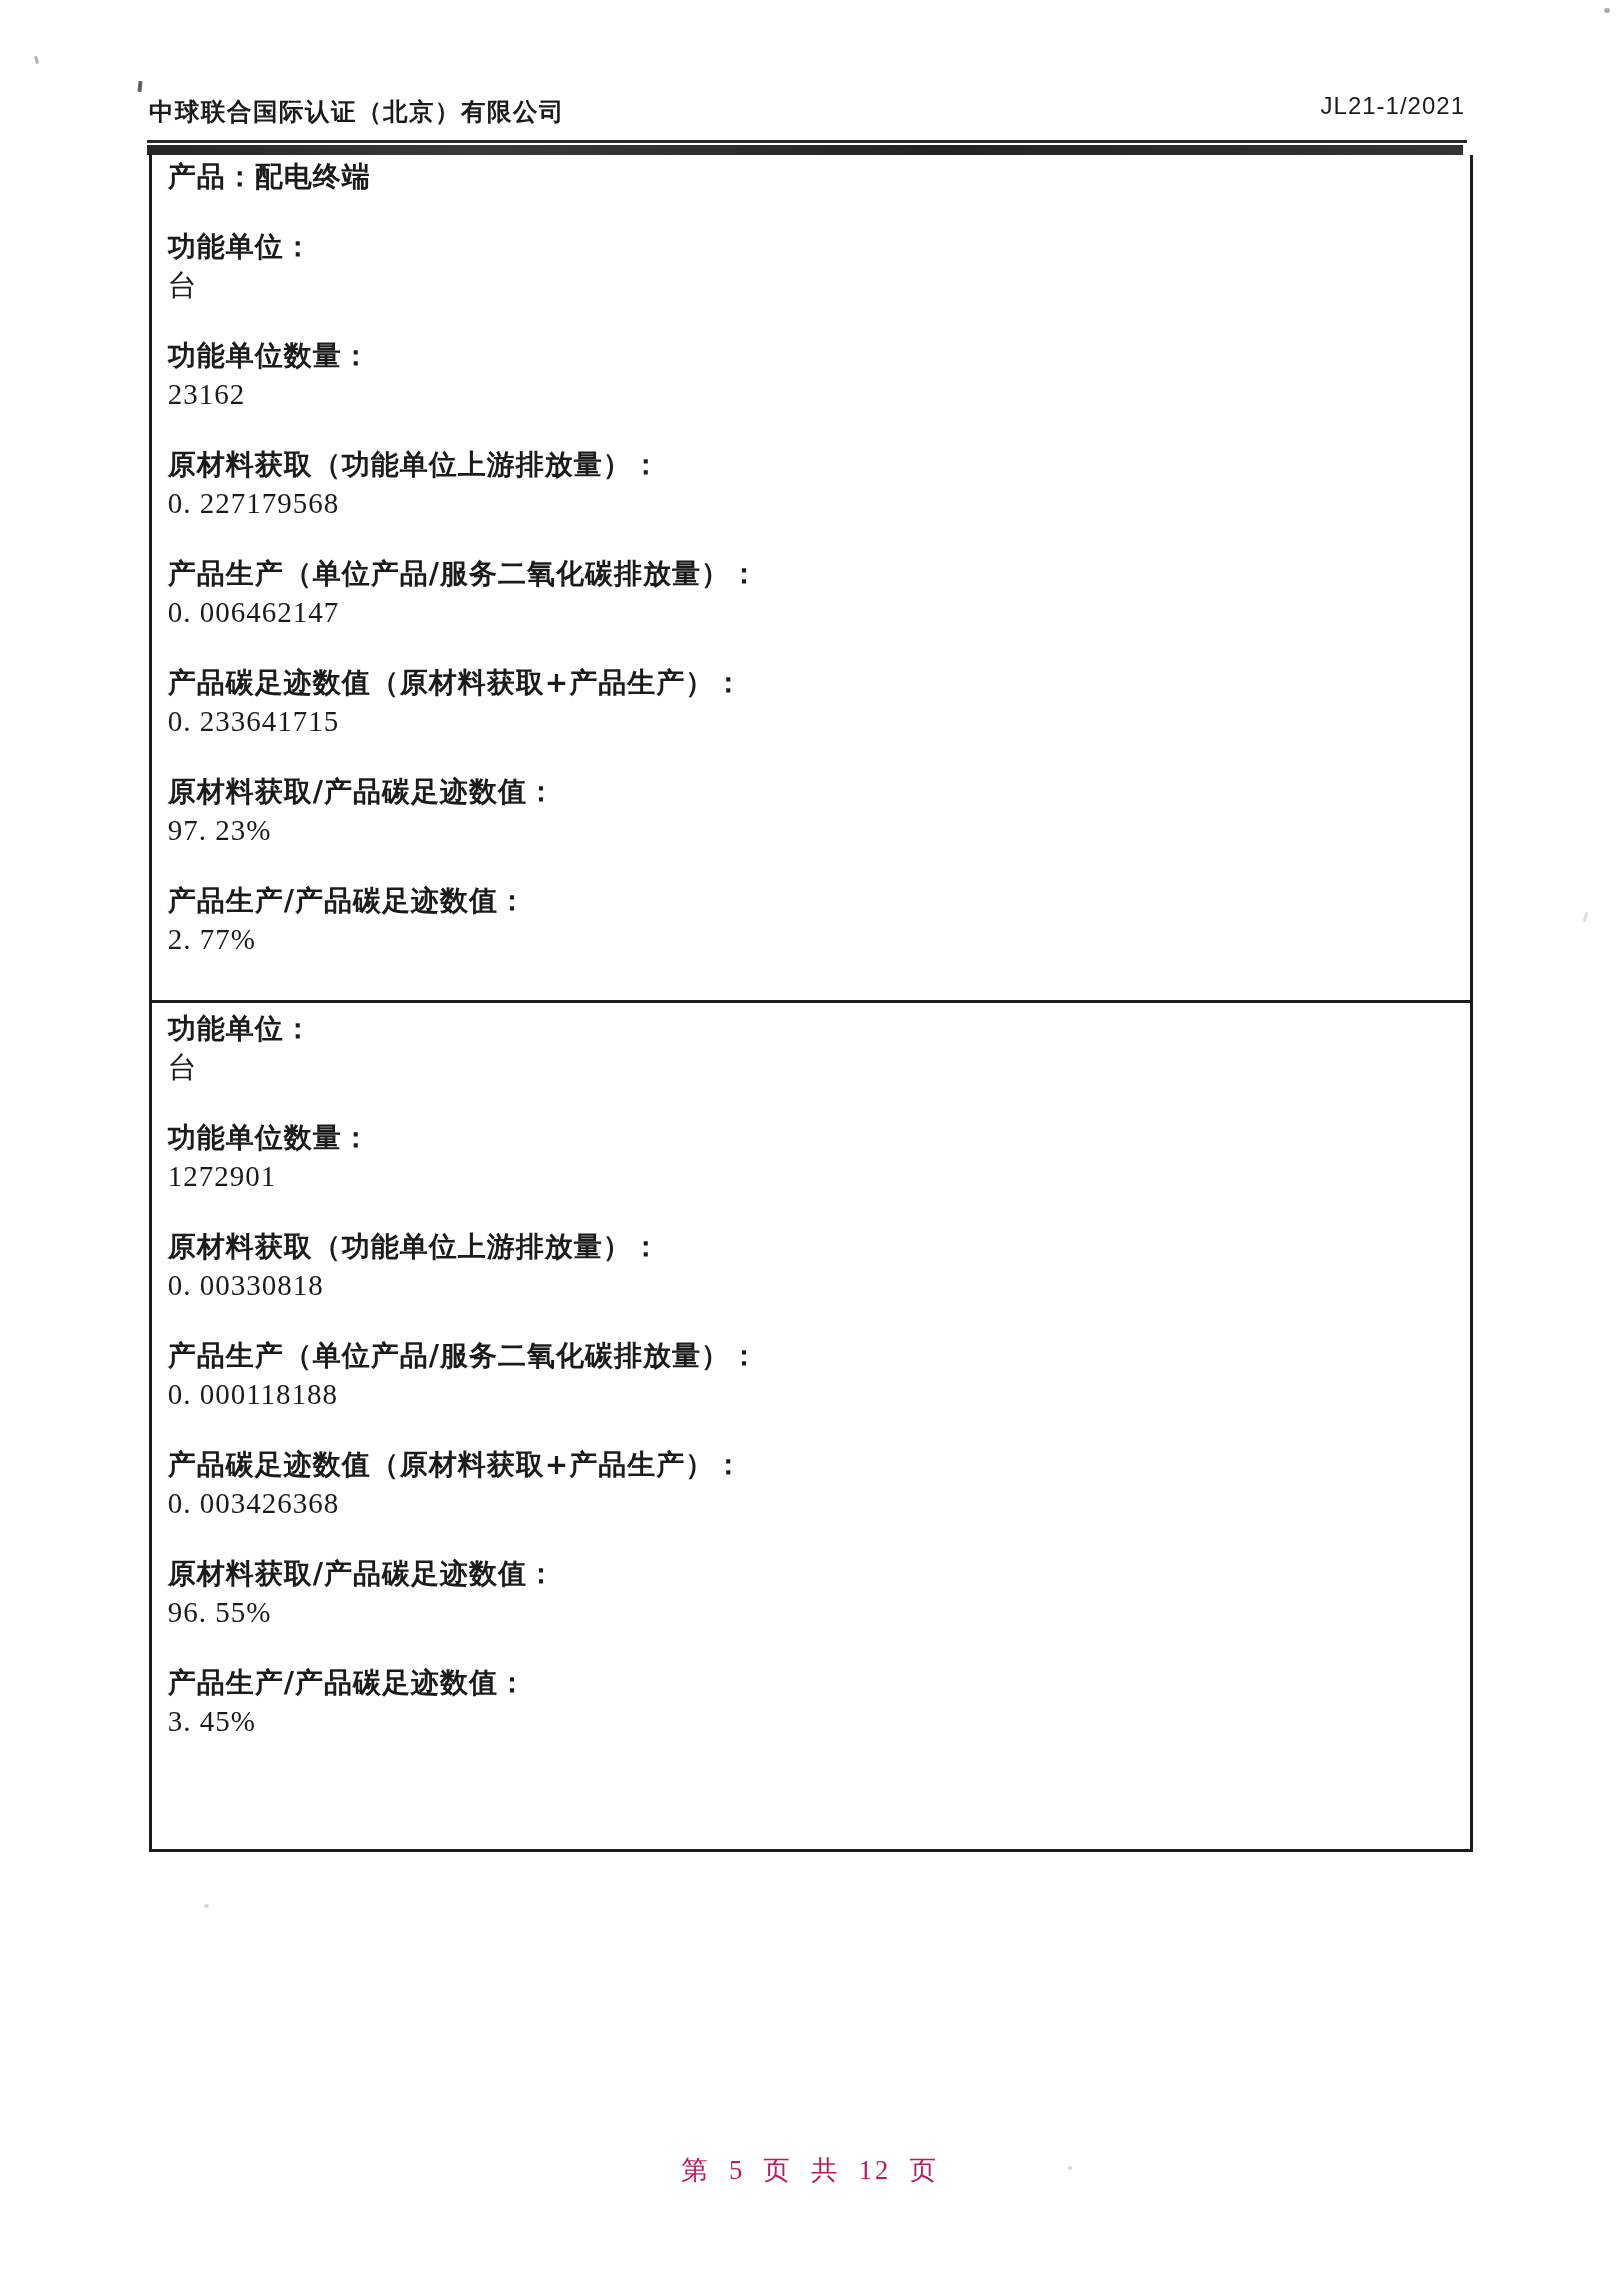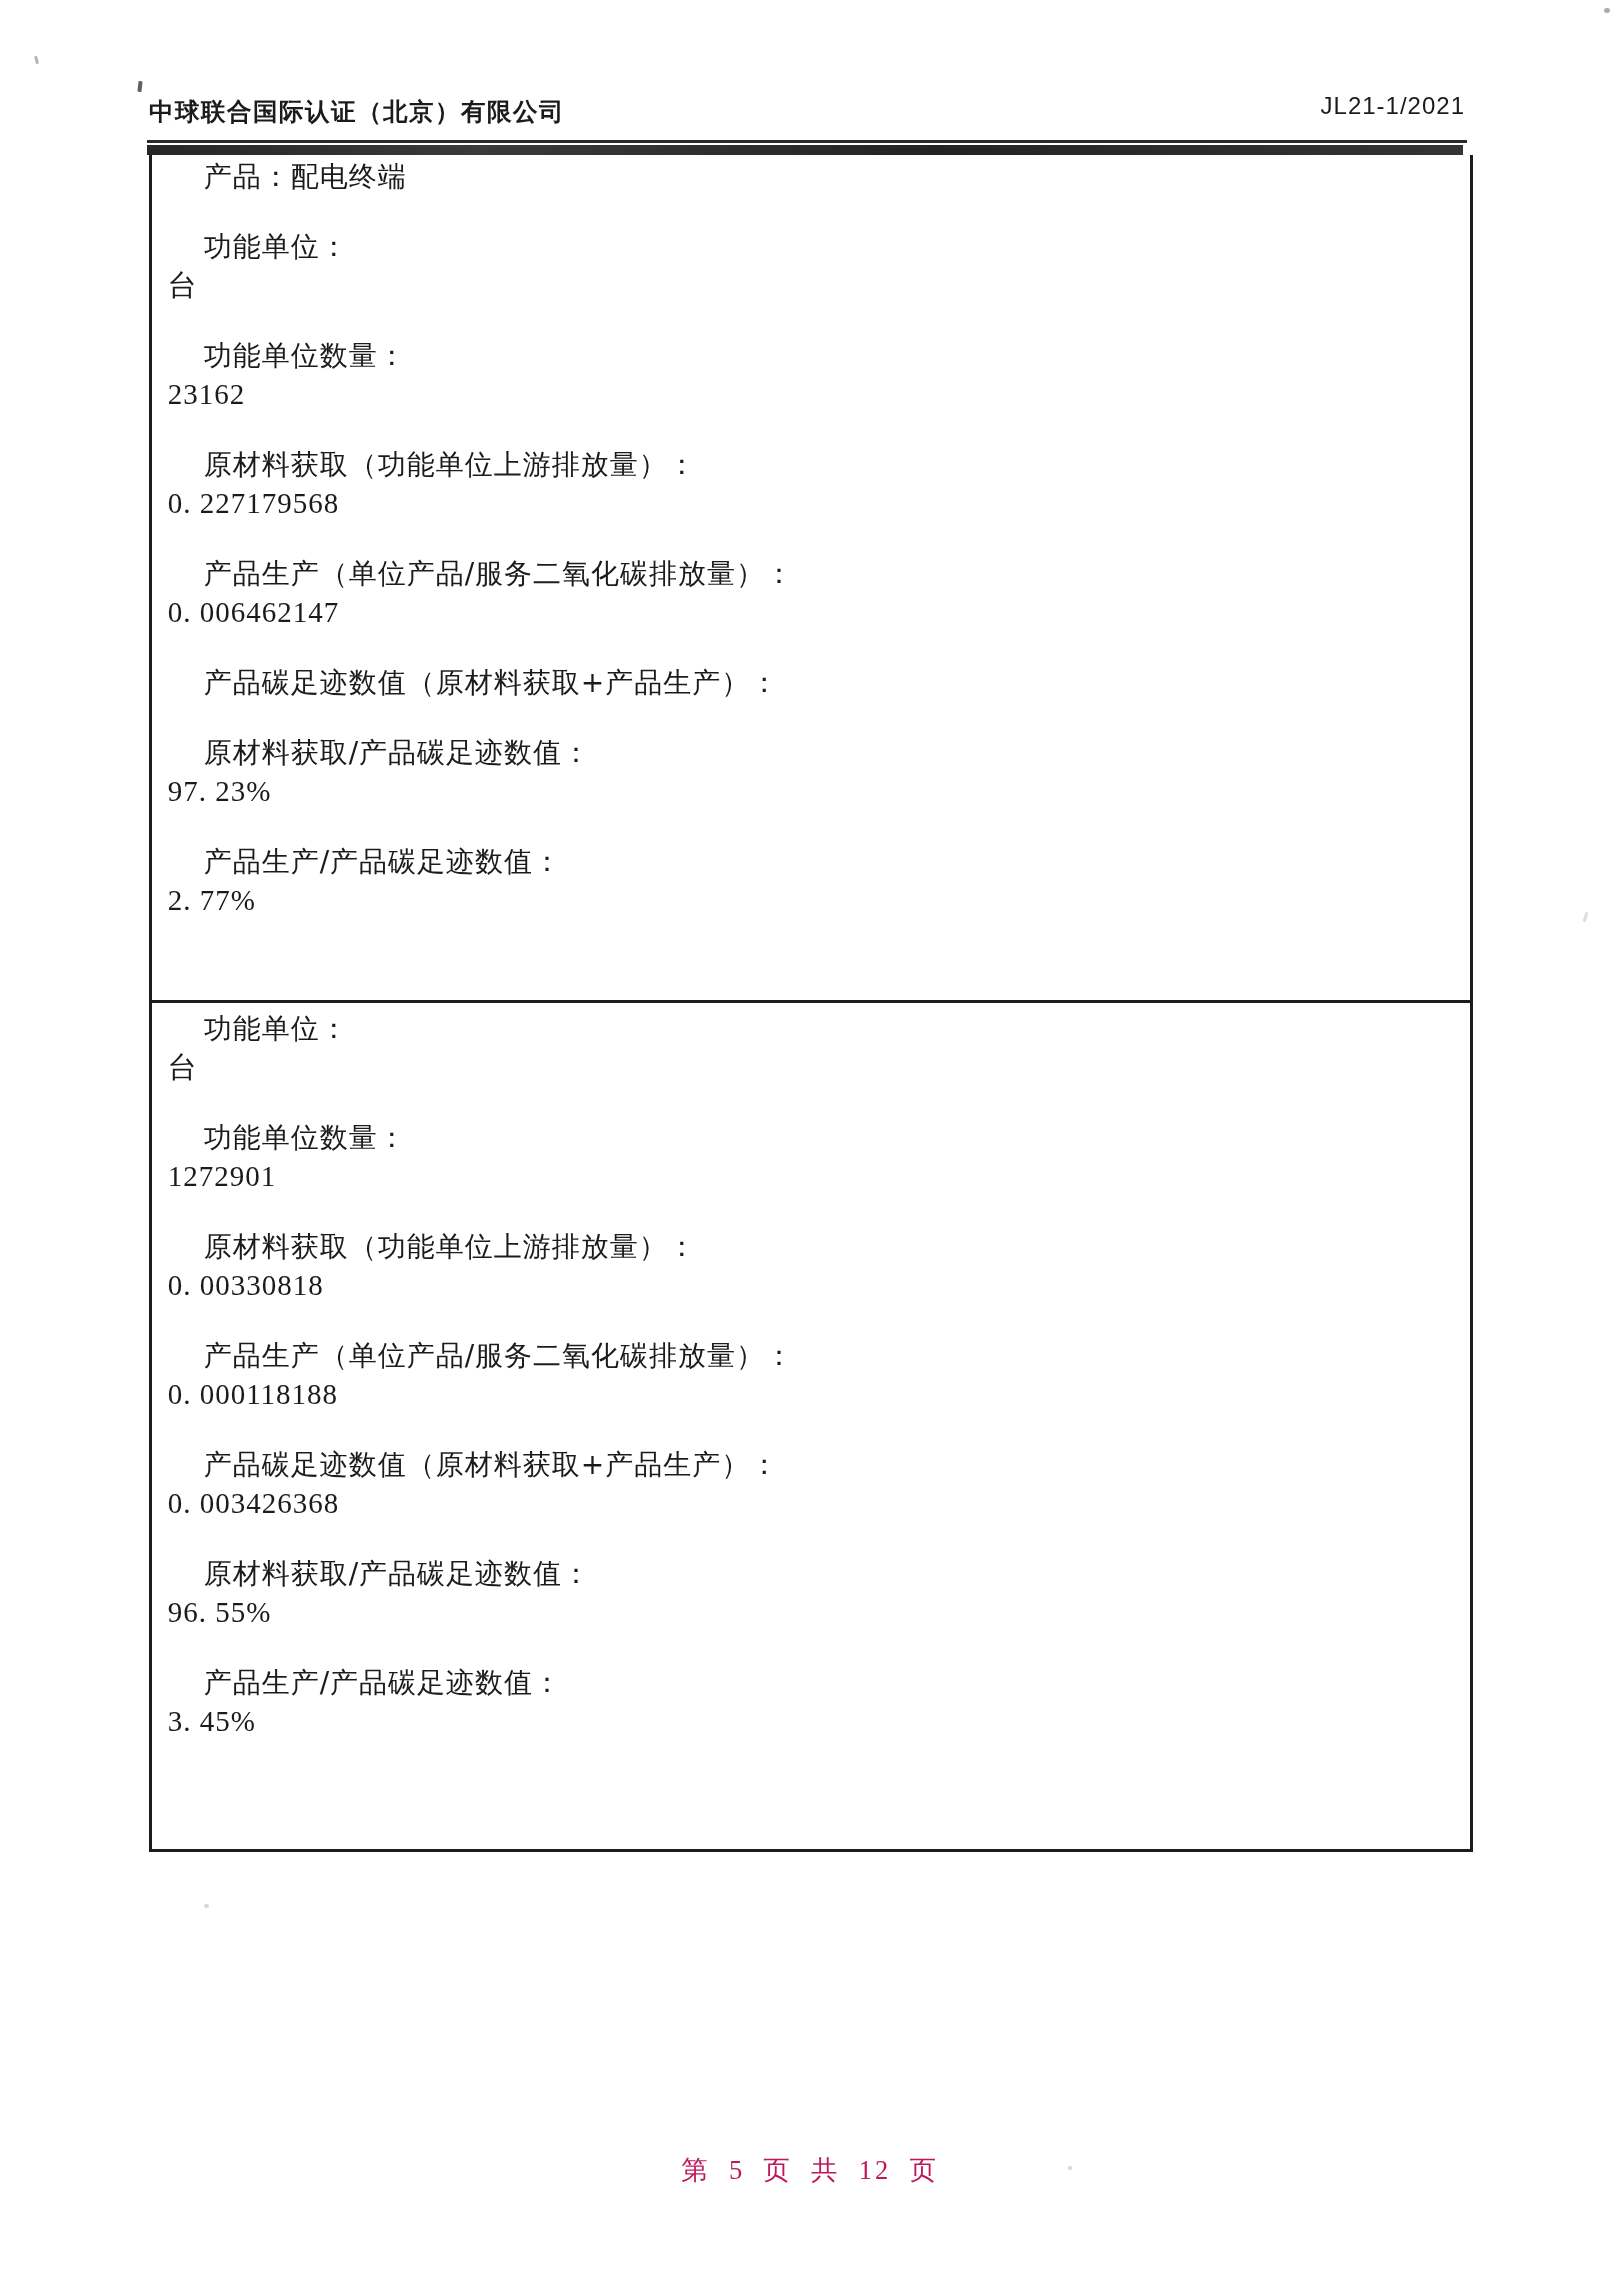--- a/index.html
+++ b/index.html
@@ -34,21 +34,21 @@
     position:absolute;left:149px;width:1324px;
     box-sizing:border-box;
     border:3.9px solid #1c1c1c;border-top:none;
     padding:2px 19.6px 0 15.7px;
     background:#fff;
   }
   .box1{top:155px;height:848px;}
   .box2{top:1003px;height:849px;padding-top:5.9px;}
   .group{margin-bottom:31px;}
   .line{line-height:39px;font-size:28px;white-space:nowrap;}
-  .title,.label{font-weight:400;letter-spacing:1px;margin-left:36px;}
+  .title,.label{font-weight:700;letter-spacing:1px;}
   .value{
     font-family:"Liberation Serif",serif;
     font-size:29px;font-weight:400;letter-spacing:1px;
   }
   .footer{
     position:absolute;left:0;top:2152px;width:100%;
     text-align:center;
     font-family:"Liberation Serif",serif;
     font-size:26.5px;letter-spacing:2.9px;word-spacing:8.8px;
     color:#be185d;
@@ -93,20 +93,21 @@
     <div class="group">
       <div class="line label">原材料获取（功能单位上游排放量）：</div>
       <div class="line value">0. 227179568</div>
     </div>
     <div class="group">
       <div class="line label">产品生产（单位产品/服务二氧化碳排放量）：</div>
       <div class="line value">0. 006462147</div>
     </div>
     <div class="group">
       <div class="line label">产品碳足迹数值（原材料获取+产品生产）：</div>
+      <div class="line value">0. 233641715</div>
     </div>
     <div class="group">
       <div class="line label">原材料获取/产品碳足迹数值：</div>
       <div class="line value">97. 23%</div>
     </div>
     <div class="group">
       <div class="line label">产品生产/产品碳足迹数值：</div>
       <div class="line value">2. 77%</div>
     </div>
   </section>

